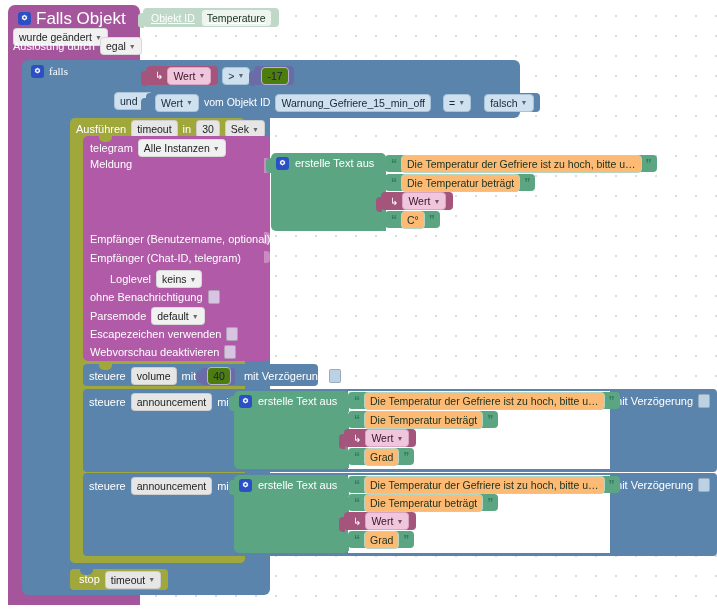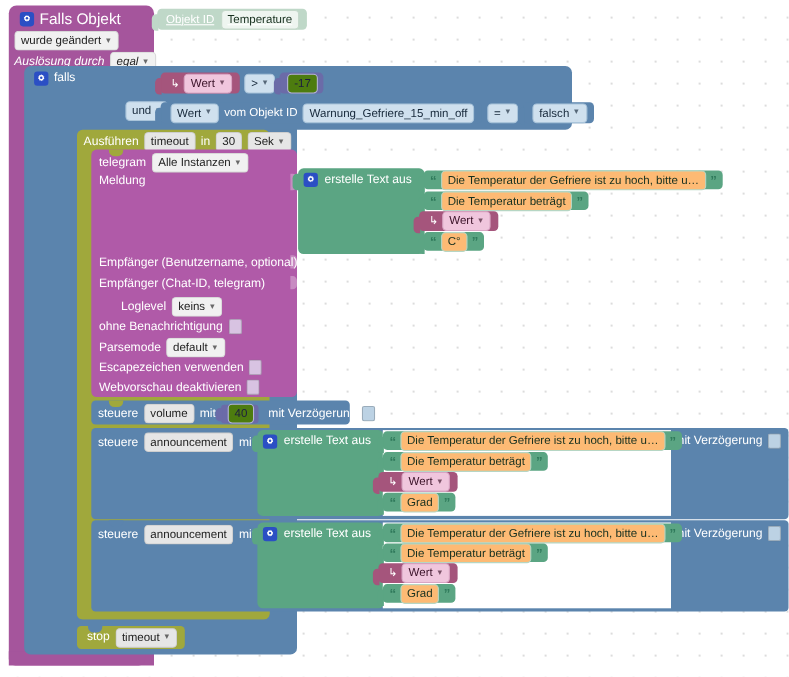--- a/index.html
+++ b/index.html
@@ -84,31 +84,31 @@
 
   <div class="blk c-event" style="left:8px;top:592px;width:124px;height:13px;border-radius:0 0 6px 6px;"></div>
 
   <div class="blk row" style="left:18px;top:10px;">
     <span class="gear">
       <svg width="9" height="9" viewBox="0 0 16 16">
           <path fill="#fff" d="M8 1l1.1 1.6 1.9-.4.3 1.9 1.8.7-1 1.7 1 1.7-1.8.7-.3 1.9-1.9-.4L8 12l-1.1-1.6-1.9.4-.3-1.9-1.8-.7 1-1.7-1-1.7 1.8-.7.3-1.9 1.9.4z"></path>
           <circle cx="8" cy="6.5" r="2" fill="#2b4fc4"></circle>
         </svg>
     </span>
-    <span class="lbl" style="font-size:14px;">Falls Objekt</span>
+    <span class="lbl" style="font-size:17px;">Falls Objekt</span>
   </div>
 
   <div class="blk" style="left:13px;top:28px;">
     <span class="fld light">
       <span>wurde geändert</span>
       <span class="caret">▼</span>
     </span>
   </div>
 
-  <div class="blk row" style="left:13px;top:47px;font-style:italic;">
+  <div class="blk row" style="left:13px;top:37px;">
     <span class="lbl">Auslösung durch</span>
     <span class="fld light">
       <span>egal</span>
       <span class="caret">▼</span>
     </span>
   </div>
 
   <div class="blk c-objid r4 row" style="left:143px;top:8px;height:19px;padding:0 7px 0 8px;gap:6px;">
     <span class="blk plug" style="background:#bfd8c8;"></span>
     <span style="color:#ffffff;font-size:10.5px;">Objekt ID</span>
@@ -118,21 +118,21 @@
   </div>
 
   <div class="blk lbl" style="left:28px;top:120px;">mache</div>
 
   <div class="blk lbl" style="left:28px;top:574px;">sonst</div>
 
   <div class="blk c-logic" style="left:22px;top:60px;width:248px;height:535px;border-radius:6px;"></div>
 
   <div class="blk c-logic" style="left:140px;top:60px;width:380px;height:58px;border-radius:0 6px 6px 0;"></div>
 
-  <div class="blk row" style="left:31px;top:65px;">
+  <div class="blk row" style="left:31px;top:65px;font-family:Liberation Serif, serif;">
     <span class="gear">
       <svg width="9" height="9" viewBox="0 0 16 16">
           <path fill="#fff" d="M8 1l1.1 1.6 1.9-.4.3 1.9 1.8.7-1 1.7 1 1.7-1.8.7-.3 1.9-1.9-.4L8 12l-1.1-1.6-1.9.4-.3-1.9-1.8-.7 1-1.7-1-1.7 1.8-.7.3-1.9 1.9.4z"></path>
           <circle cx="8" cy="6.5" r="2" fill="#2b4fc4"></circle>
         </svg>
     </span>
     <span class="lbl">falls</span>
   </div>
 
   <div class="blk" style="left:93px;top:92px;padding-left:21px;">

